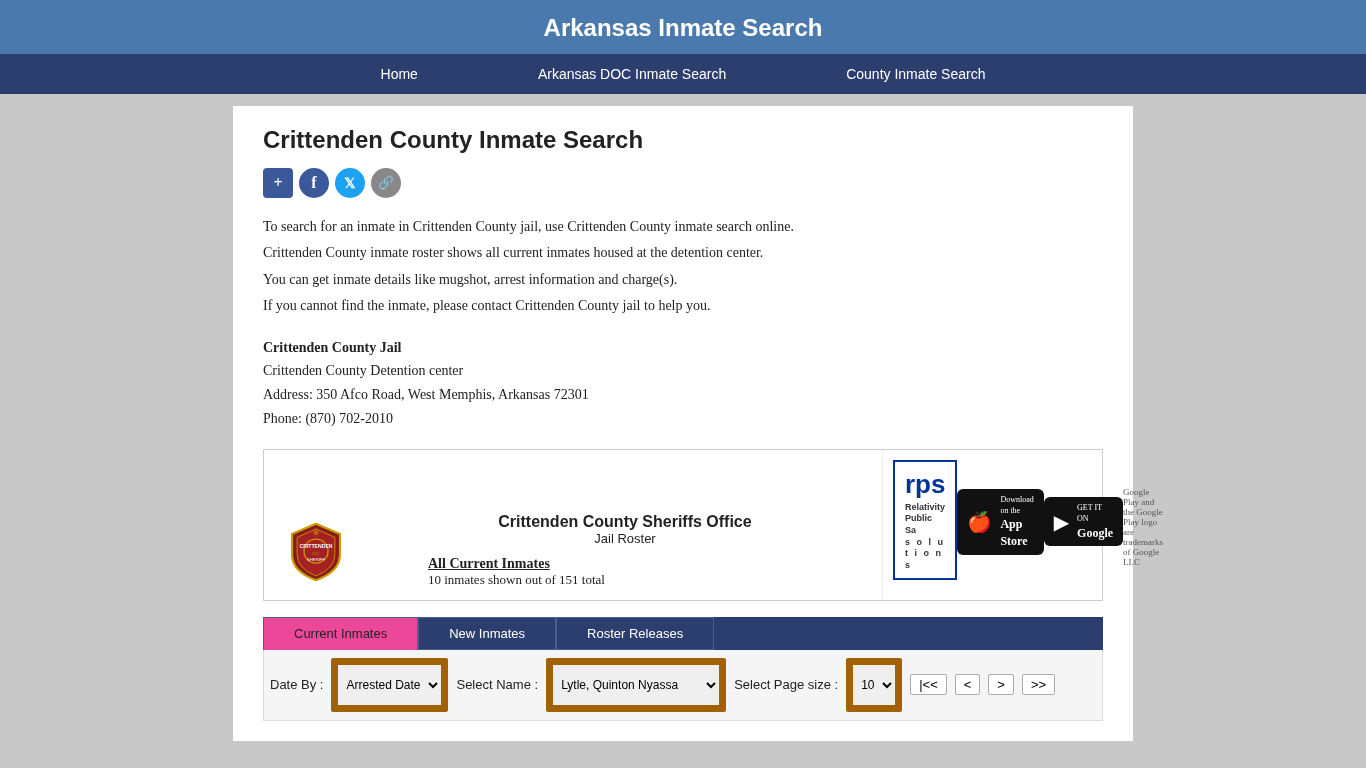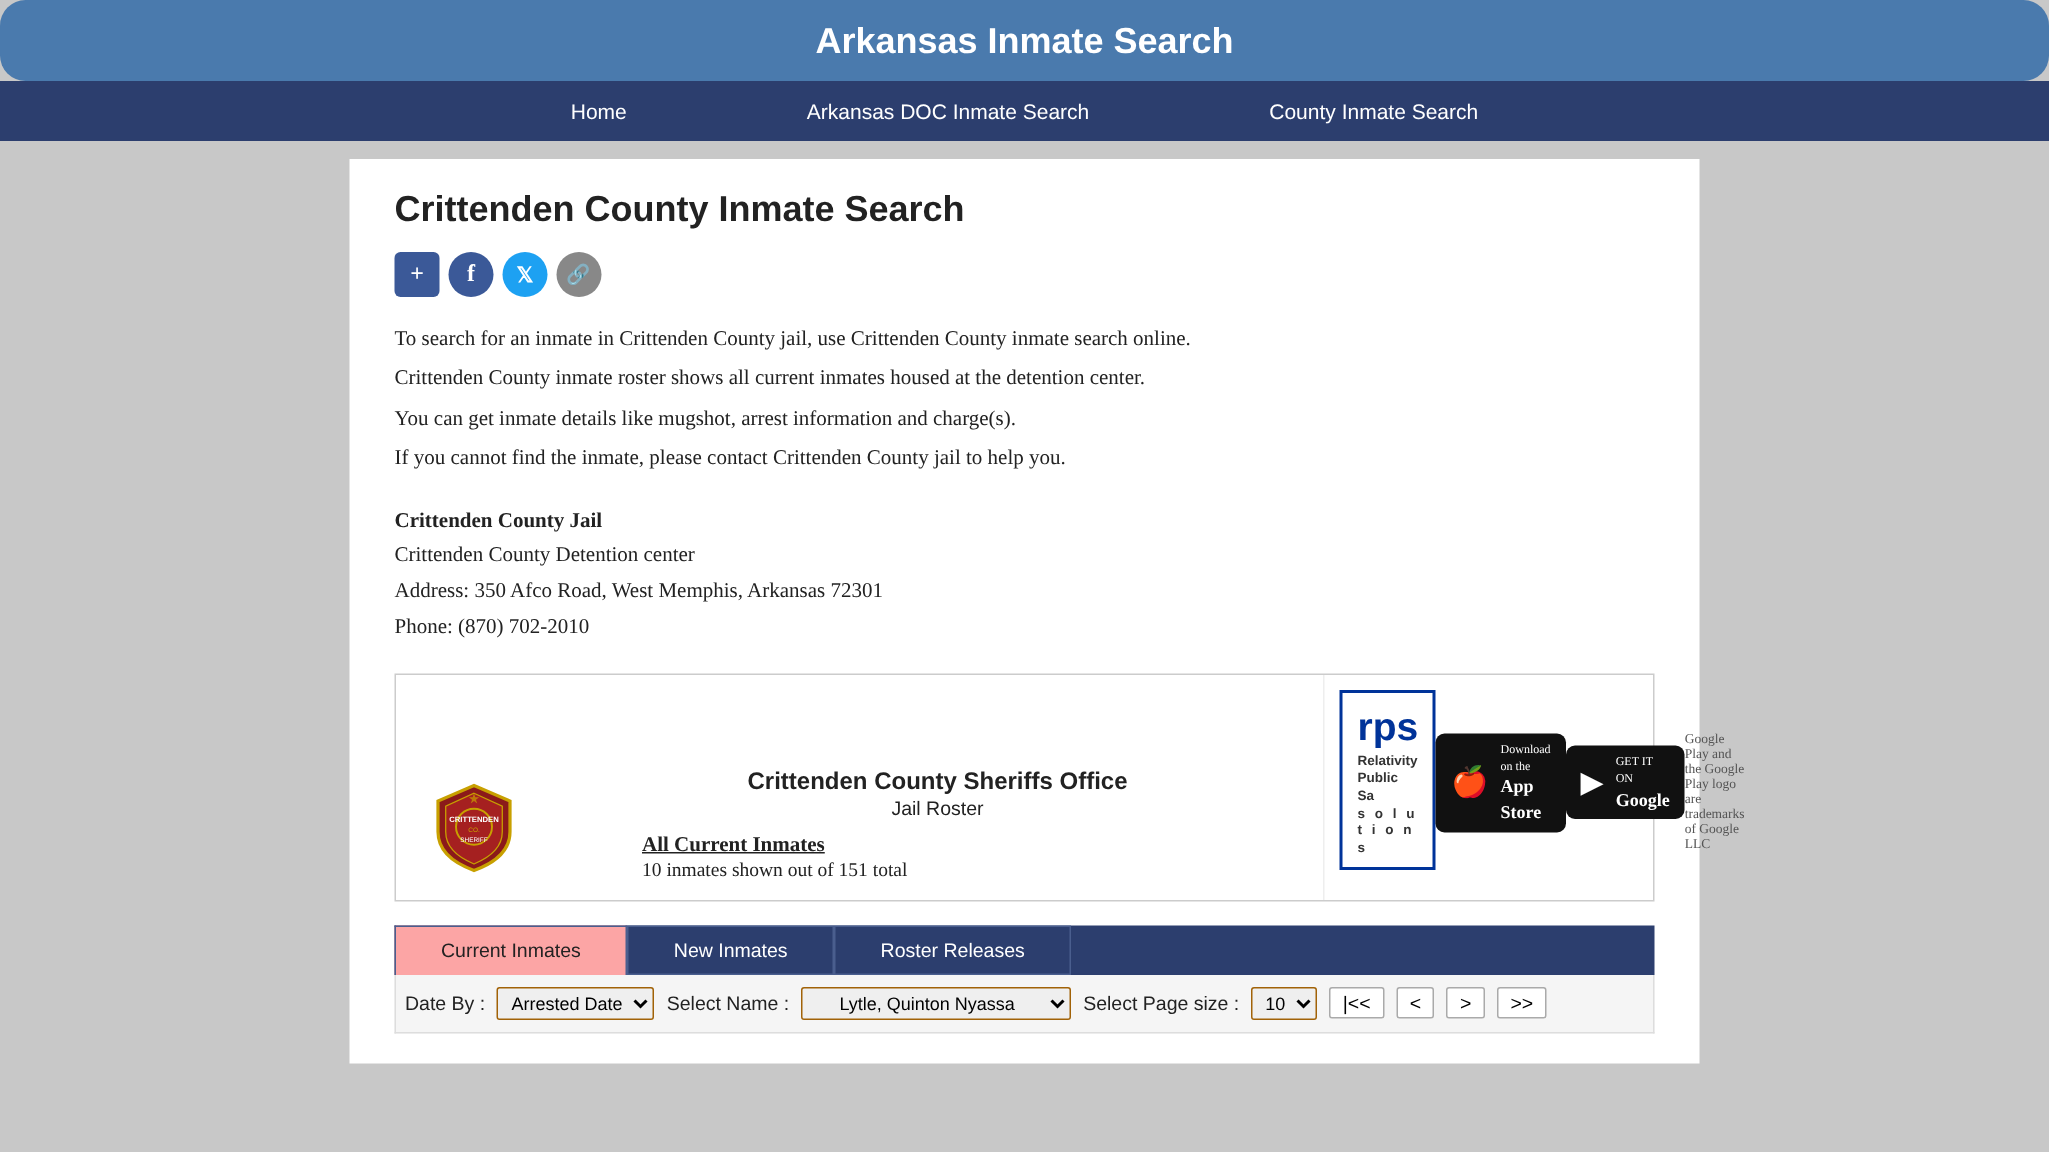--- a/index.html
+++ b/index.html
@@ -3,21 +3,20 @@
   <meta charset="utf-8">
   <style>
     * { margin: 0; padding: 0; box-sizing: border-box; }
     body { font-family: Georgia, 'Times New Roman', serif; font-size: 14px; background: #c8c8c8; color: #222; }
 
     
     #site-header {
       background: #4a7aad;
       text-align: center;
       padding: 14px 0 12px;
-      border-radius: 17px;
     }
     #site-title {
       color: #fff;
       font-size: 24px;
       font-weight: bold;
       font-family: Arial, sans-serif;
     }
 
     
     #main-nav {
@@ -158,42 +157,41 @@
       margin-top: 10px;
     }
     .tab {
       padding: 8px 30px;
       color: #fff;
       font-family: Arial, sans-serif;
       font-size: 13px;
       cursor: pointer;
       border: 1px solid #4a5e8e;
     }
-    .tab.active { background: #fca5a5; color: #222; border-bottom: none; }
+    .tab.active { background: #ec4899; color: #222; border-bottom: none; }
 
     
     #filter-bar {
       display: flex;
       align-items: center;
       gap: 8px;
       padding: 8px 6px;
       background: #f5f5f5;
       border: 1px solid #ddd;
       border-top: none;
       font-size: 13px;
       font-family: Arial, sans-serif;
       flex-wrap: wrap;
     }
     #filter-bar label { font-size: 13px; }
     #filter-bar select {
       font-size: 12px;
-      padding: 2px 4px;
-      border: 1px solid #a16207;
+      padding: 12px 4px;
+      border: 7px solid #a16207;
       border-radius: 2px;
-      text-align: center;
     }
     .pagination-btn {
       border: 1px solid #aaa;
       background: #fff;
       padding: 2px 8px;
       cursor: pointer;
       font-size: 13px;
       border-radius: 2px;
     }
   </style>

